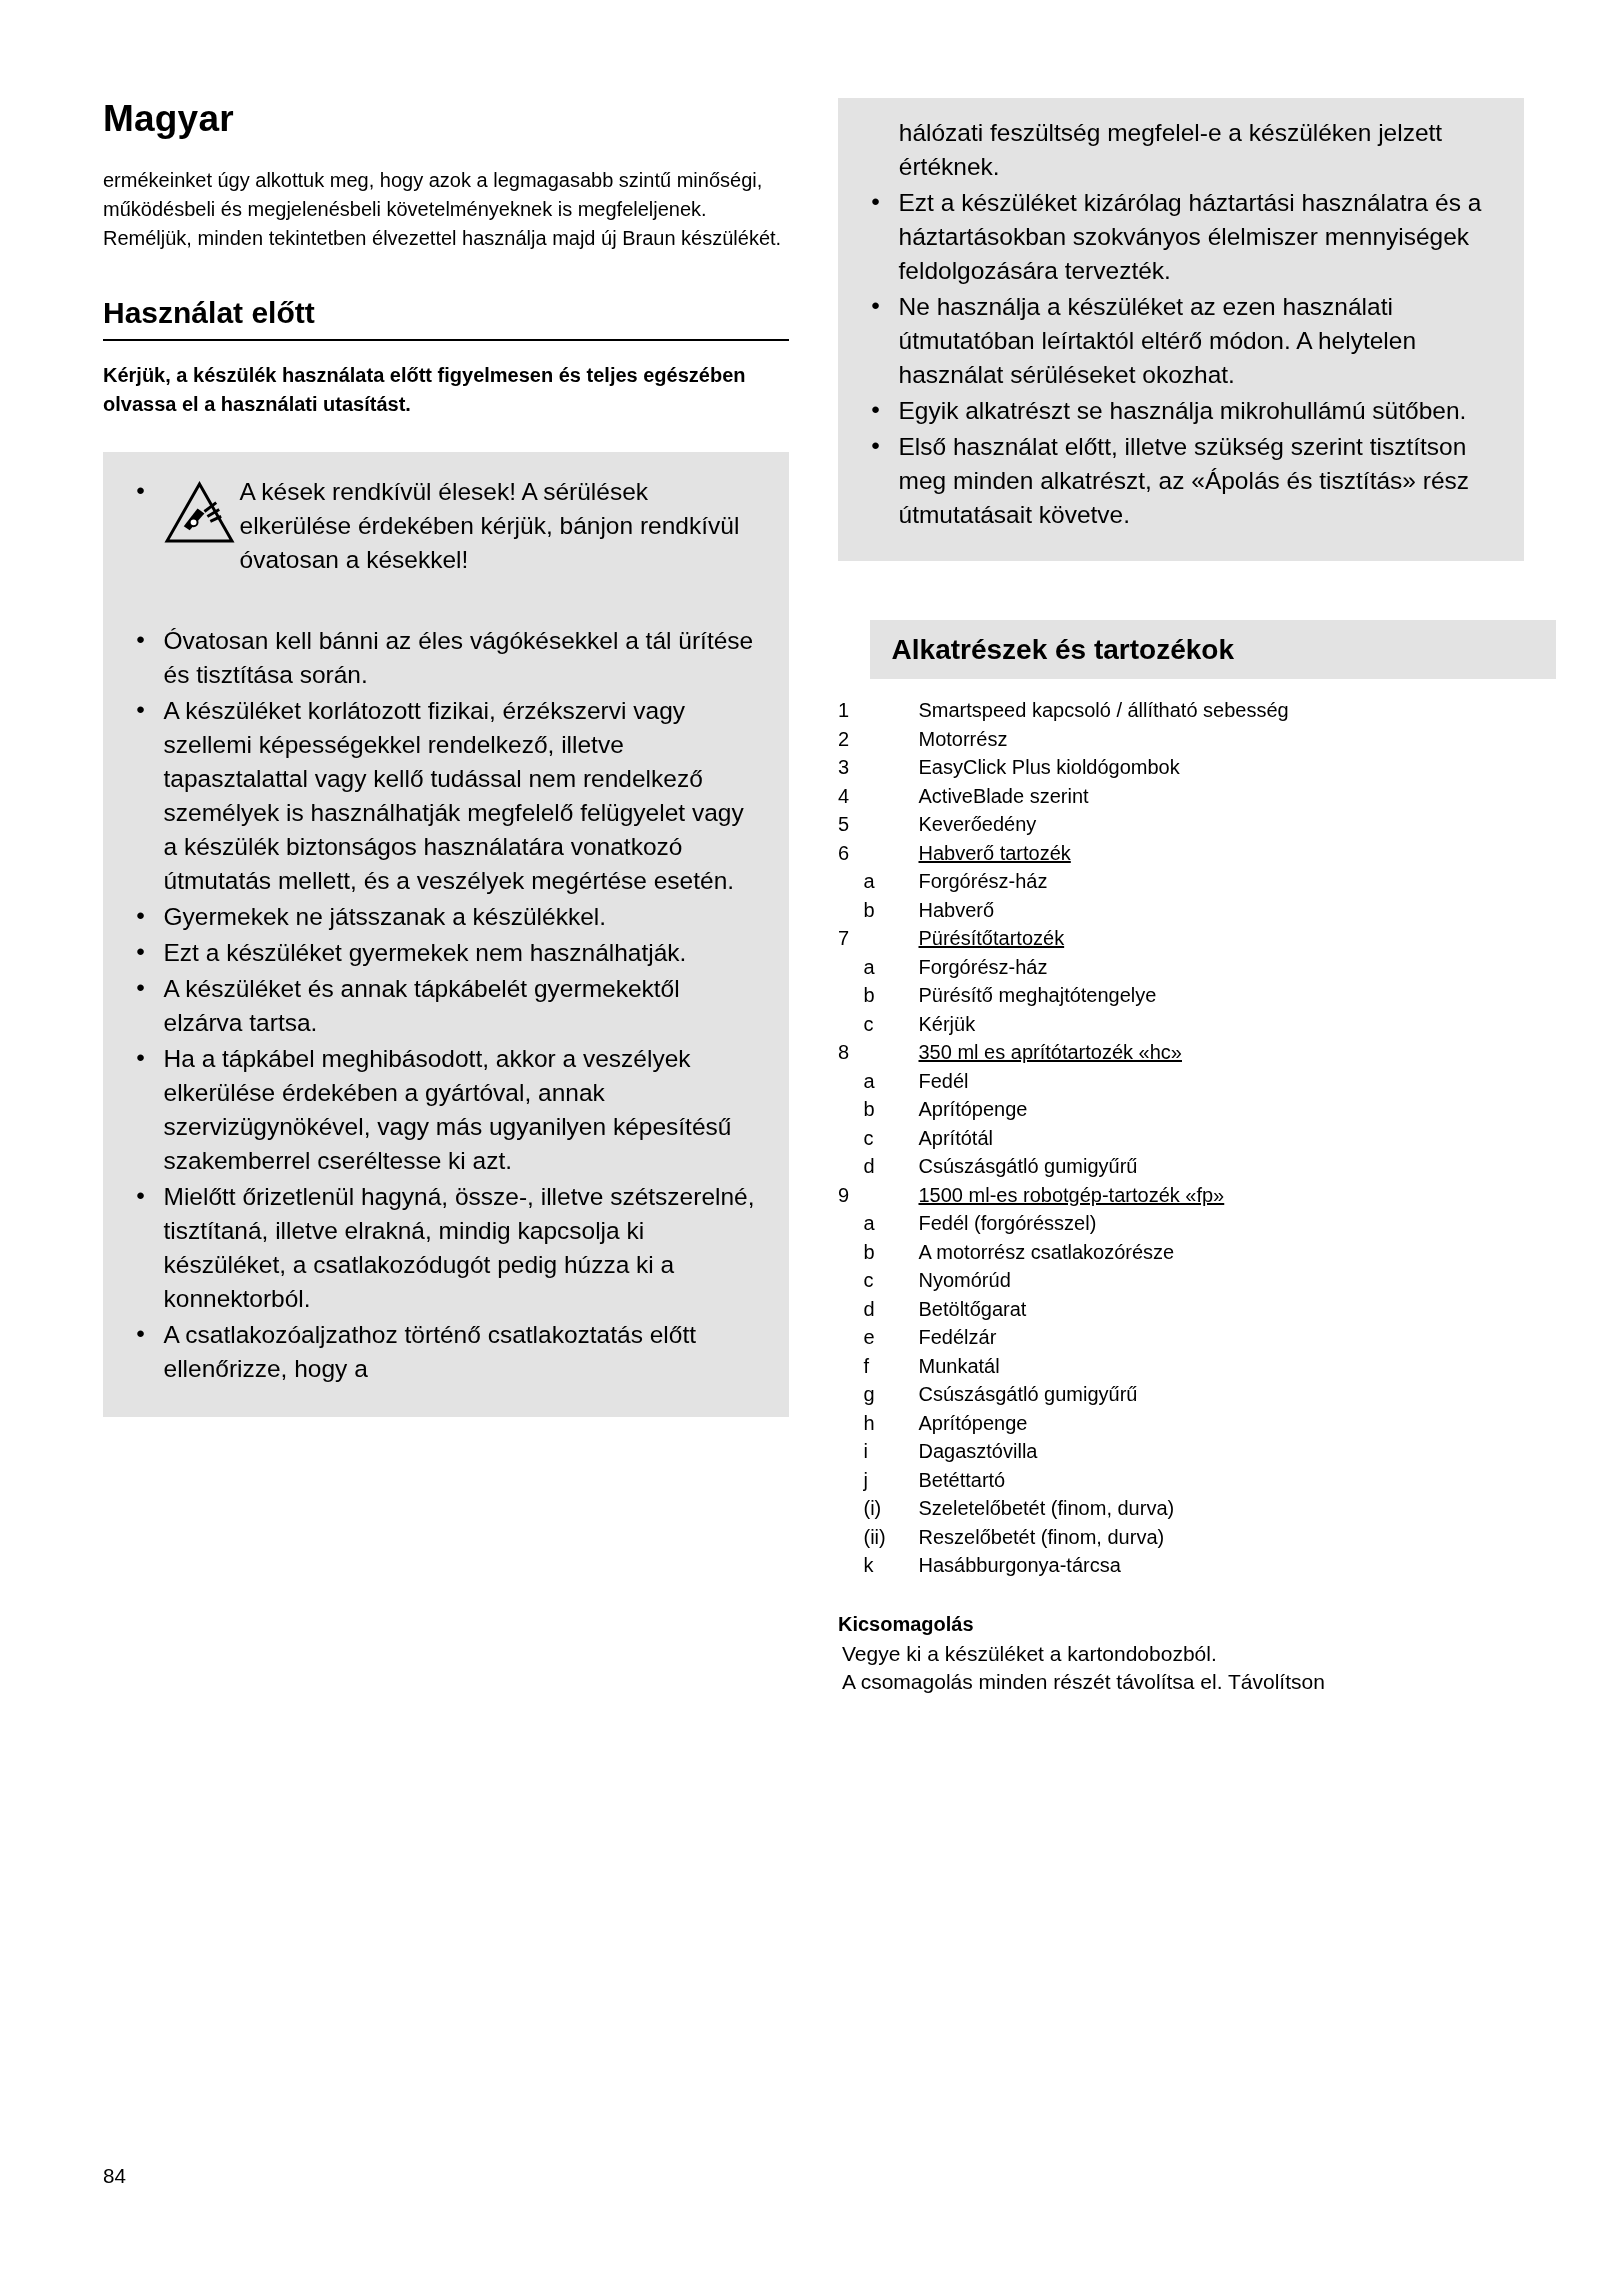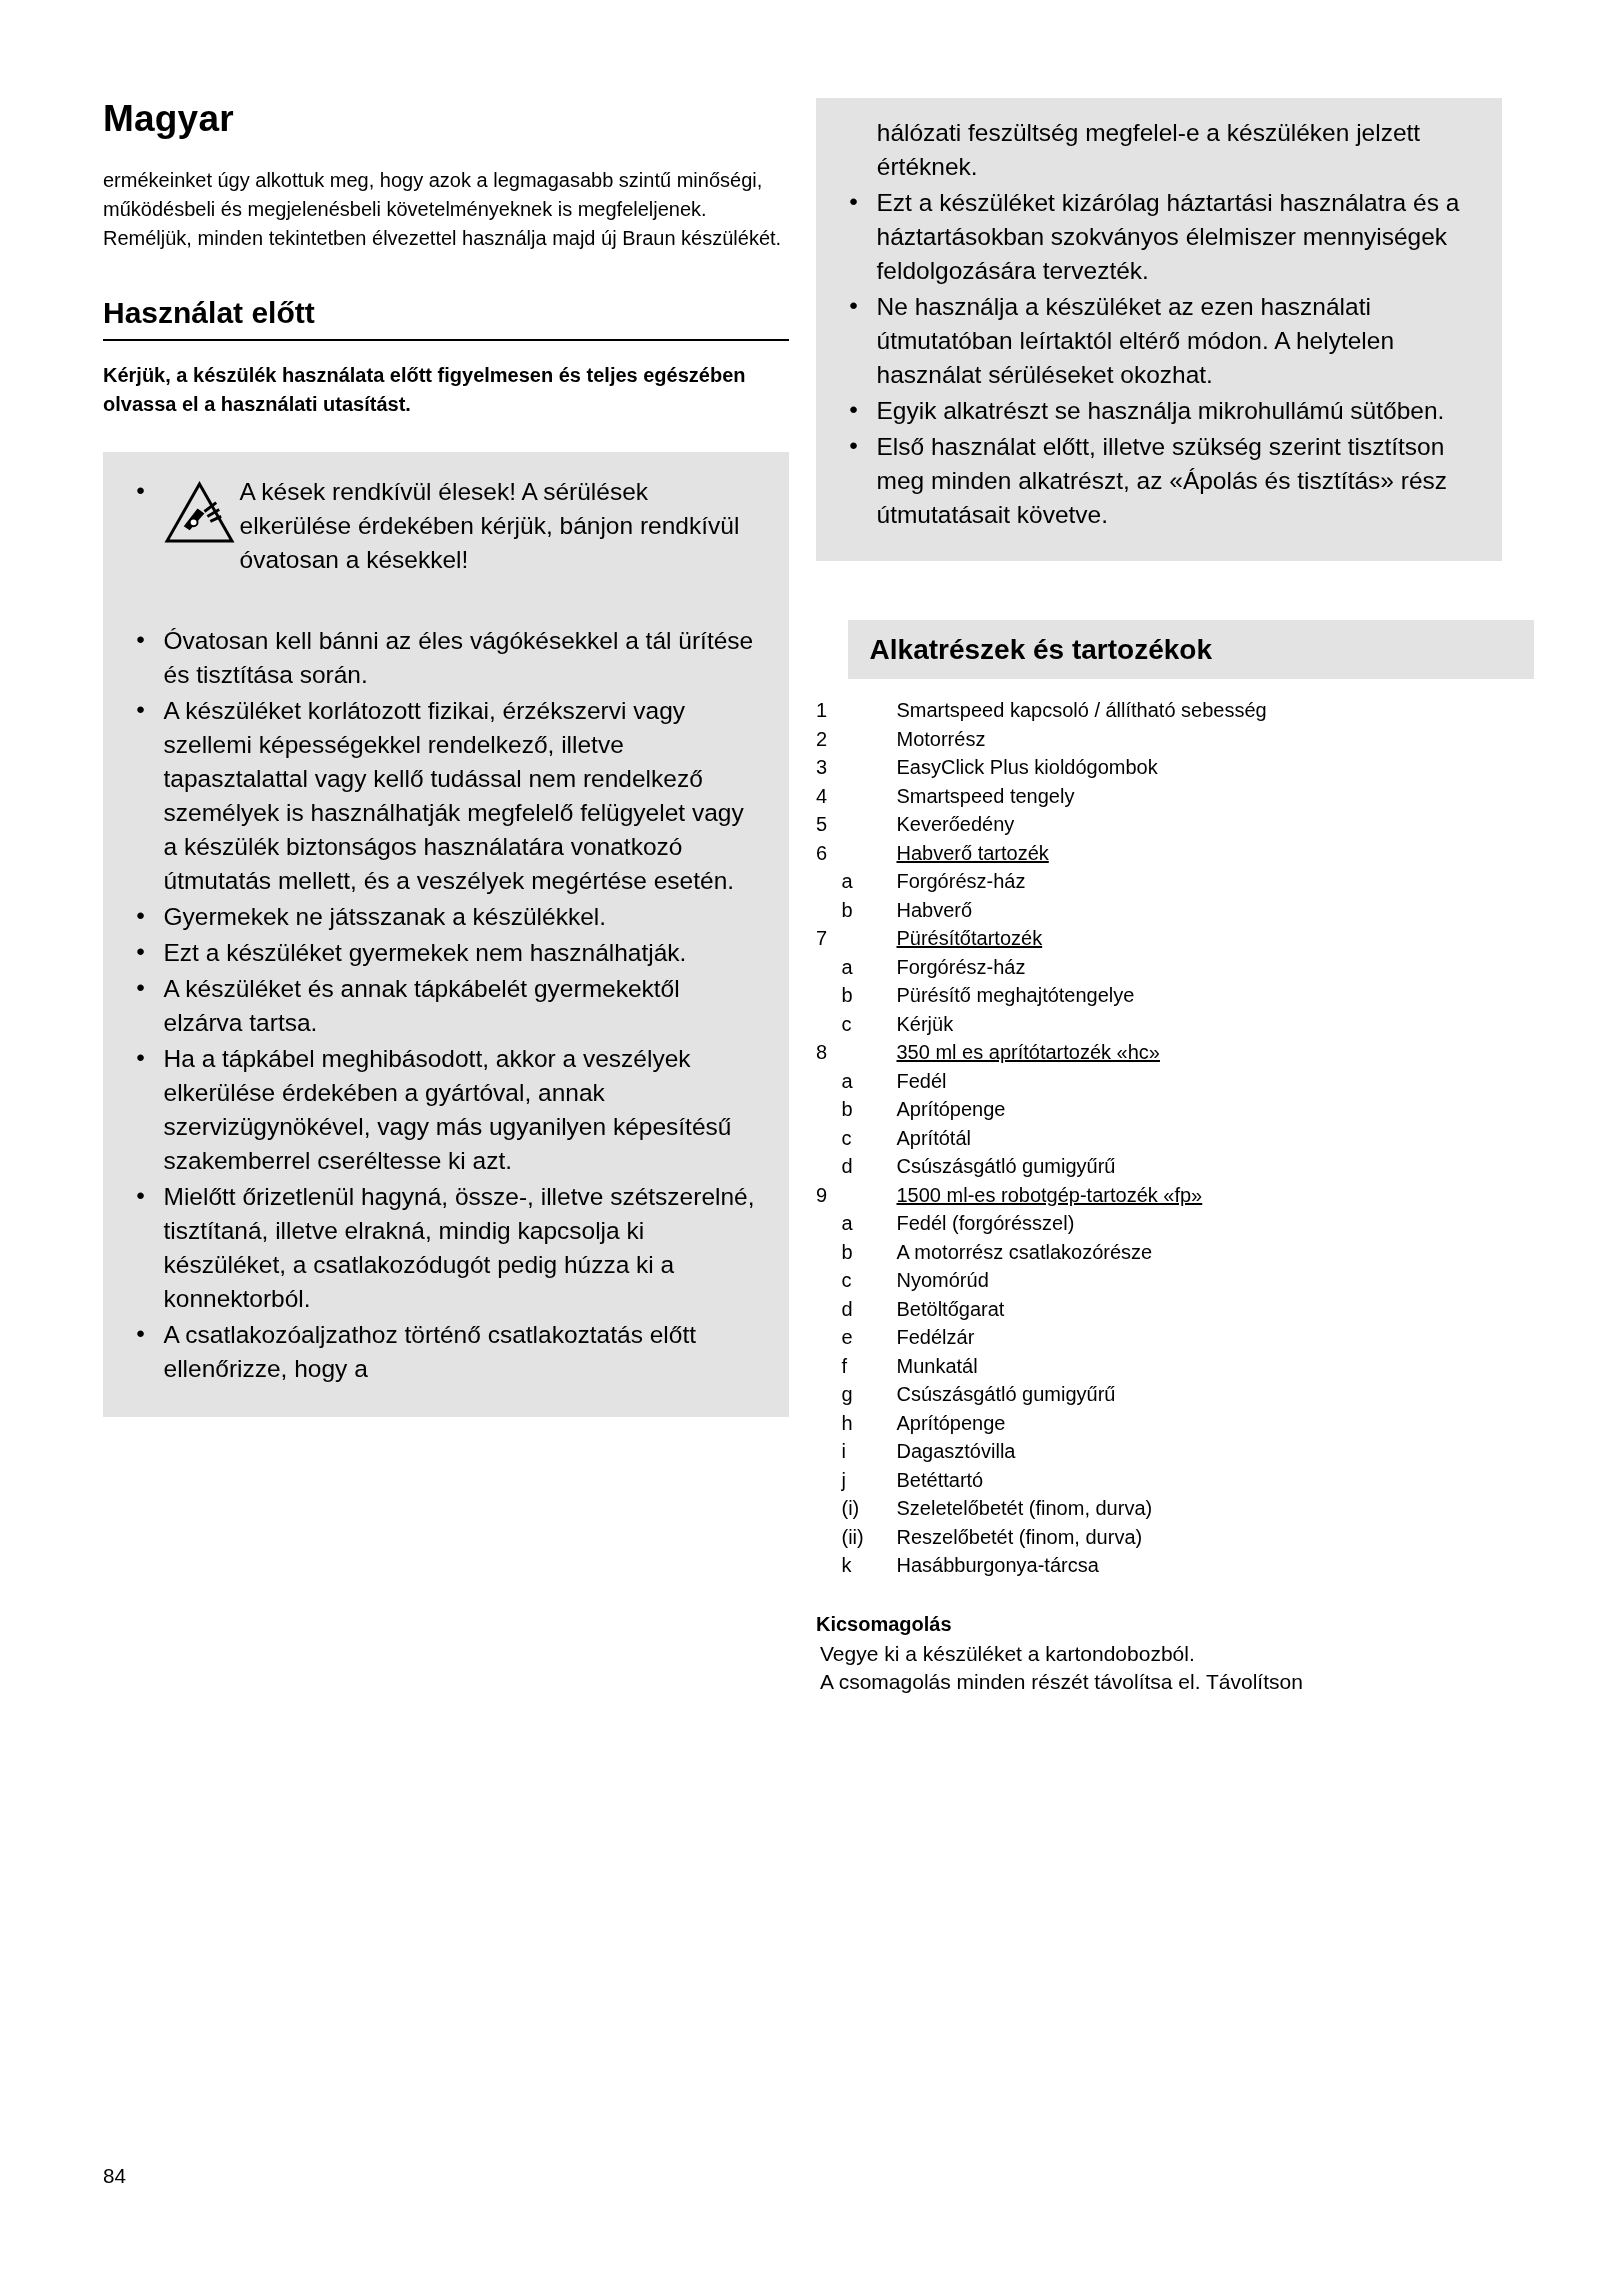--- a/index.html
+++ b/index.html
@@ -22,21 +22,21 @@
     height: 1774px;
   }
   .col-left {
     position: absolute;
     left: 103px;
     top: 98px;
     width: 686px;
   }
   .col-right {
     position: absolute;
-    left: 816px;
+    left: 838px;
     top: 98px;
     width: 686px;
   }
 
   h1.lang-title {
     font-size: 37px;
     font-weight: bold;
     margin: 0 0 25.5px 0;
     letter-spacing: 0.2px;
   }
@@ -249,21 +249,21 @@
             <td class="lbl"><span>Motorrész</span></td>
           </tr>
           <tr>
             <td class="num">3</td>
             <td class="sub"></td>
             <td class="lbl"><span>EasyClick Plus kioldógombok</span></td>
           </tr>
           <tr>
             <td class="num">4</td>
             <td class="sub"></td>
-            <td class="lbl"><span>Smartspeed     tengely</span></td>
+            <td class="lbl"><span>ActiveBlade     szerint</span></td>
           </tr>
           <tr>
             <td class="num">5</td>
             <td class="sub"></td>
             <td class="lbl"><span>Keverőedény</span></td>
           </tr>
           <tr>
             <td class="num">6</td>
             <td class="sub"></td>
             <td class="lbl"><span class="u">Habverő    tartozék</span></td>

